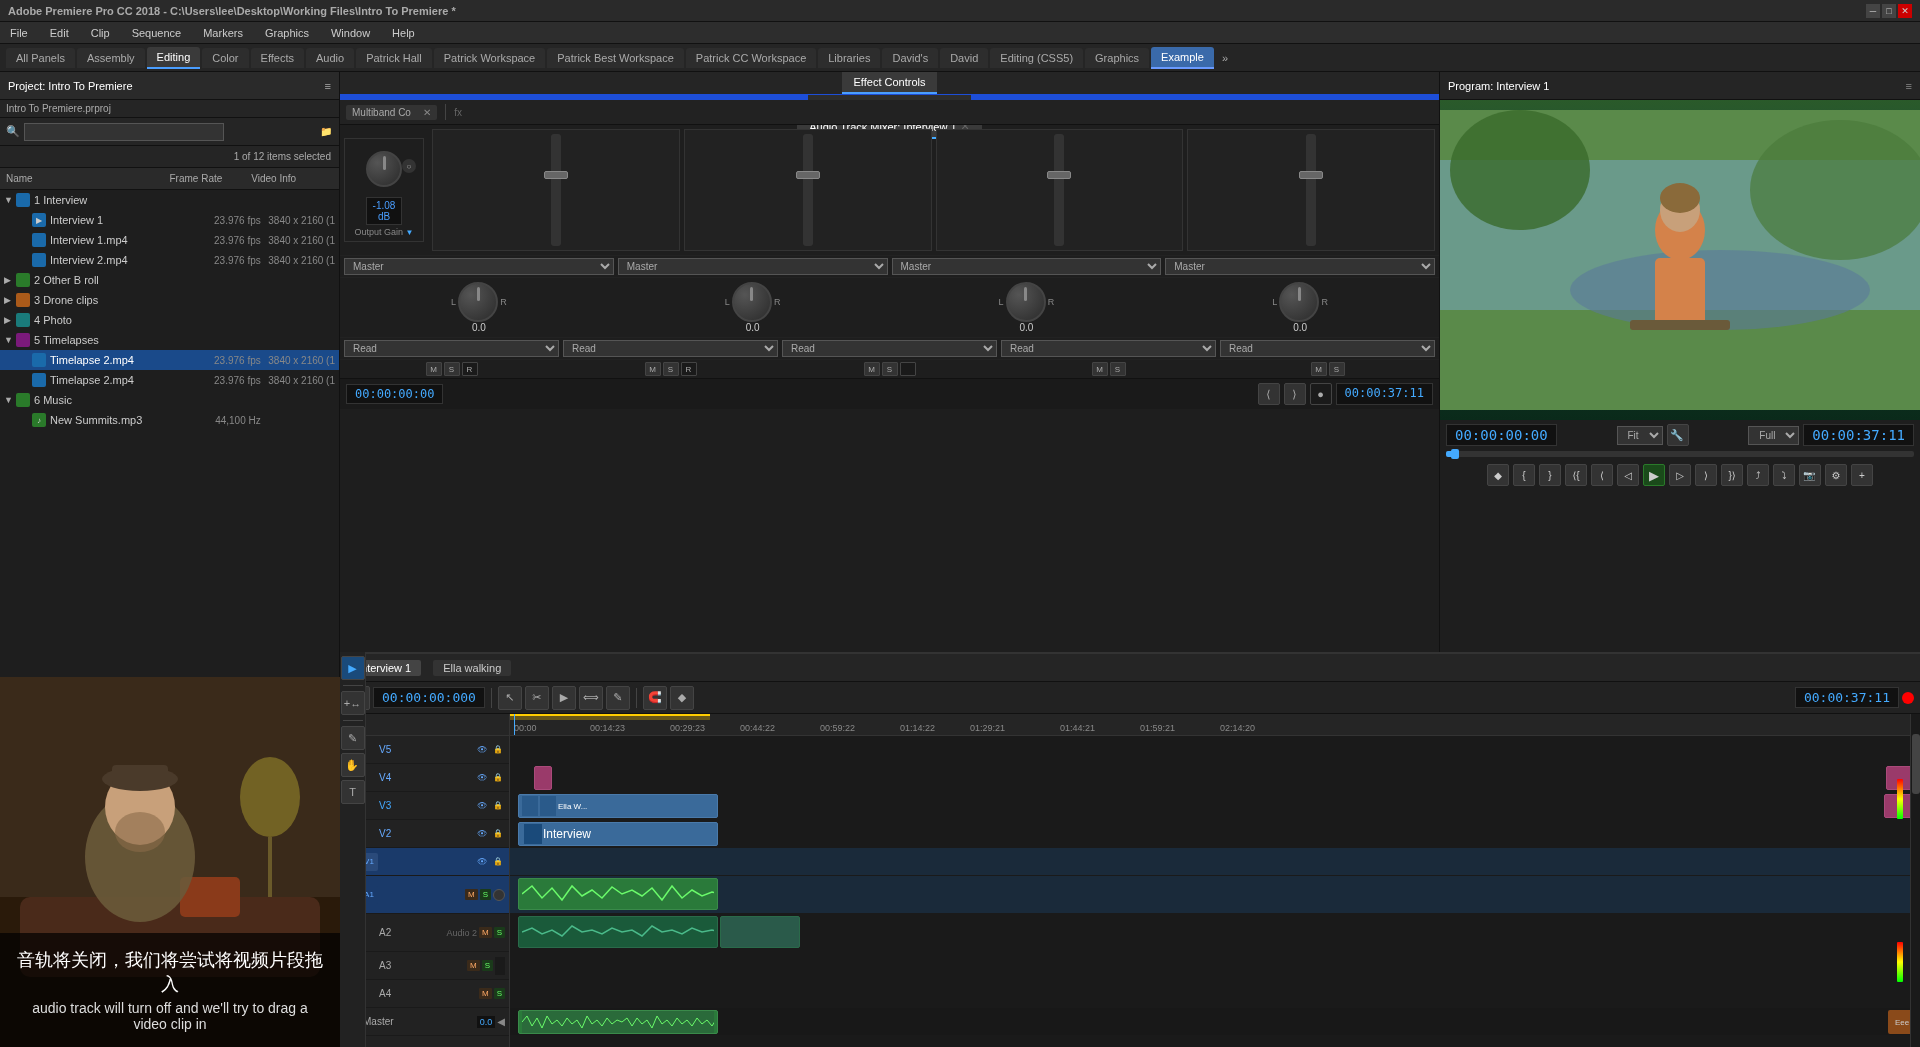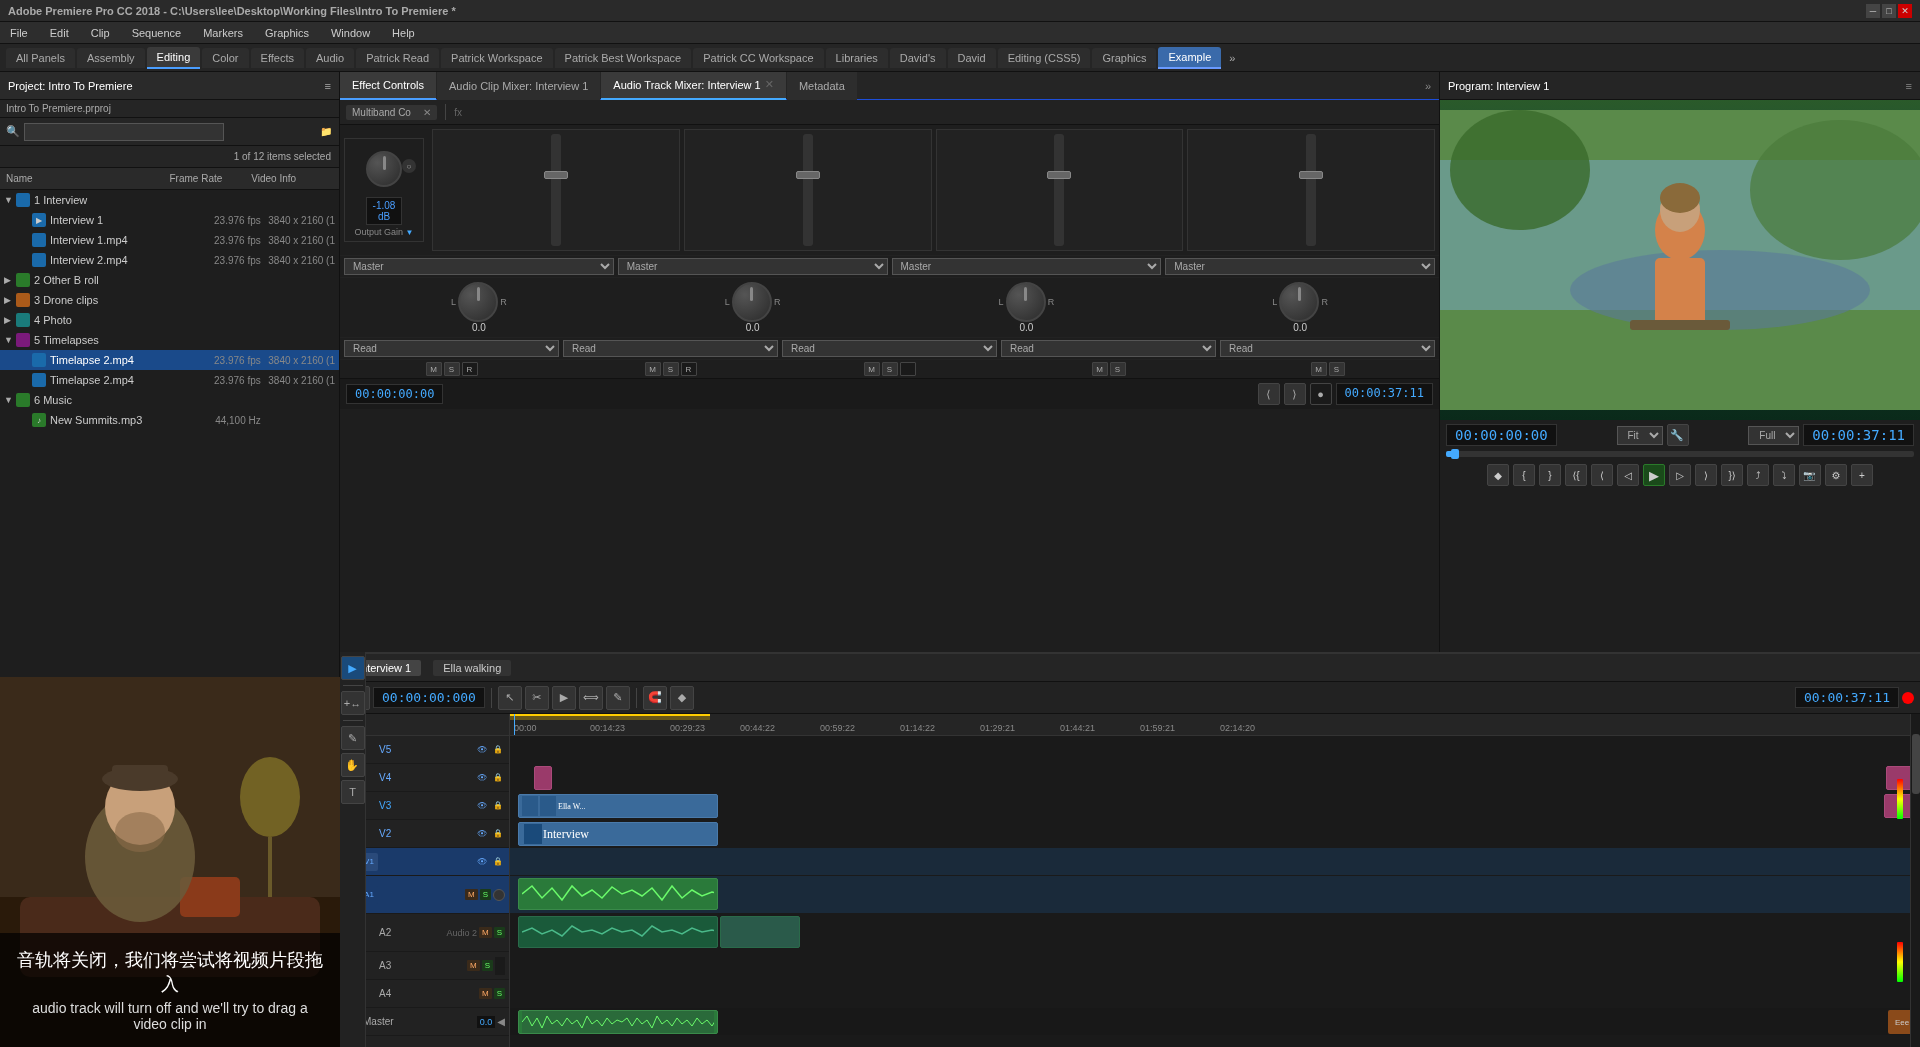--- a/index.html
+++ b/index.html
@@ -197,22 +197,23 @@
       flex-direction: column;
       background: #1e1e1e;
       border-right: 1px solid #111;
       min-width: 460px;
     }
     #middle-tabs {
       height: 28px;
       background: #252525;
       display: flex;
       align-items: center;
-      border-bottom: 1px solid #1d4ed8;
+      border-bottom: 6px solid #1d4ed8;
       gap: 1px;
+      flex-direction: column;
     }
     .mid-tab {
       padding: 4px 12px;
       font-size: 11px;
       color: #aaa;
       cursor: pointer;
       background: #2d2d2d;
       height: 28px;
       display: flex;
       align-items: center;
@@ -553,21 +554,20 @@
       position: absolute;
       top: 2px;
       border-radius: 2px;
       display: flex;
       align-items: center;
       overflow: hidden;
       font-size: 9px;
       color: #fff;
       padding: 0 3px;
       cursor: pointer;
-      font-family: Liberation Serif, serif;
     }
     .clip-video { background: #3a6a9a; border: 1px solid #4a7aaa; }
     .clip-pink { background: #9a3a6a; border: 1px solid #aa4a7a; }
     .clip-audio { background: #1a5a3a; border: 1px solid #2a6a4a; }
     .clip-audio-green { background: #2a7a3a; border: 1px solid #3a8a4a; }
     .work-area {
       position: absolute;
       top: 0;
       height: 6px;
       background: rgba(255,200,0,0.3);
@@ -624,21 +624,21 @@
   <span class="menu-item">Help</span>
 </div>
 
 <div id="workspace-tabs">
   <span class="ws-tab">All Panels</span>
   <span class="ws-tab">Assembly</span>
   <span class="ws-tab active">Editing</span>
   <span class="ws-tab">Color</span>
   <span class="ws-tab">Effects</span>
   <span class="ws-tab">Audio</span>
-  <span class="ws-tab">Patrick Read</span>
+  <span class="ws-tab">Patrick Hall</span>
   <span class="ws-tab">Patrick Workspace</span>
   <span class="ws-tab">Patrick Best Workspace</span>
   <span class="ws-tab">Patrick CC Workspace</span>
   <span class="ws-tab">Libraries</span>
   <span class="ws-tab">David's</span>
   <span class="ws-tab">David</span>
   <span class="ws-tab">Editing (CSS5)</span>
   <span class="ws-tab">Graphics</span>
   <span class="ws-tab active" style="background:#3a6aaa; color:#fff; border-bottom: 2px solid #6a9aff;">Example</span>
   <span class="ws-tab-more">»</span>
@@ -1170,21 +1170,21 @@
 
       <div id="timebar" style="position:relative; overflow:hidden; padding-top:6px;">
 
         <div class="work-area" style="left:0; width:200px; top:0;"></div>
         <span class="time-marker" style="left:4px;">00:00</span>
         <span class="time-marker" style="left:80px;">00:14:23</span>
         <span class="time-marker" style="left:160px;">00:29:23</span>
         <span class="time-marker" style="left:230px;">00:44:22</span>
         <span class="time-marker" style="left:310px;">00:59:22</span>
         <span class="time-marker" style="left:390px;">01:14:22</span>
-        <span class="time-marker" style="left:470px;">01:29:21</span>
+        <span class="time-marker" style="left:460px;">01:29:21</span>
         <span class="time-marker" style="left:550px;text-align:center;">01:44:21</span>
         <span class="time-marker" style="left:630px;">01:59:21</span>
         <span class="time-marker" style="left:710px;">02:14:20</span>
 
         <div class="playhead" style="left:4px;"></div>
       </div>
 
       <div id="track-content">
 
         <div class="track-row"></div>

